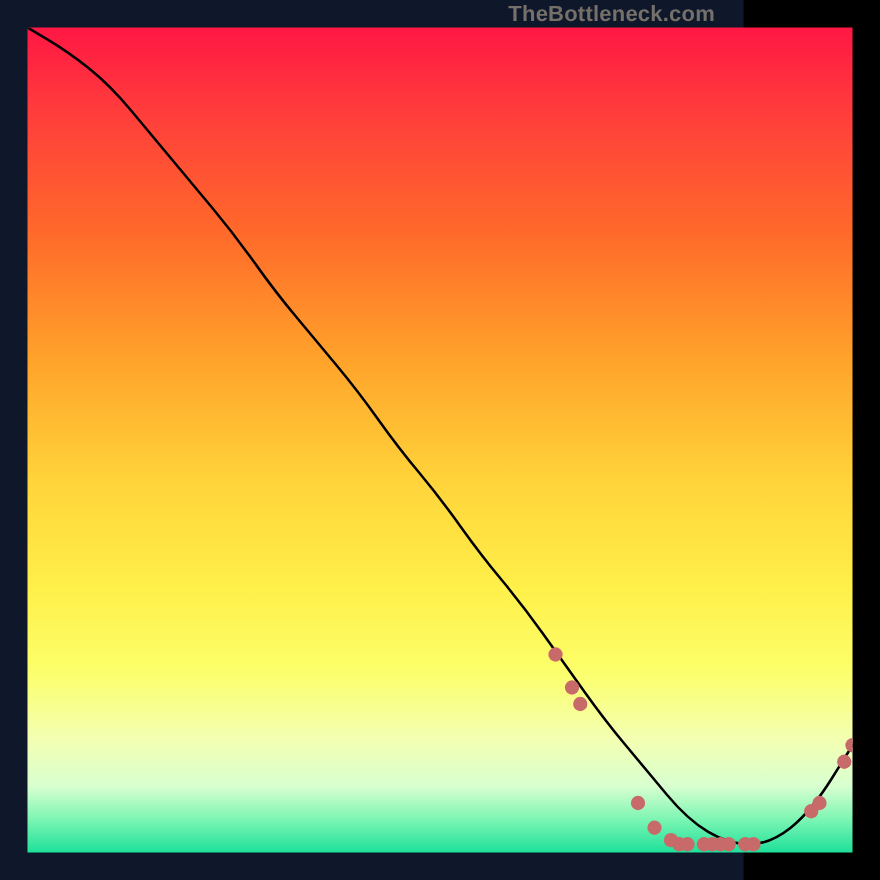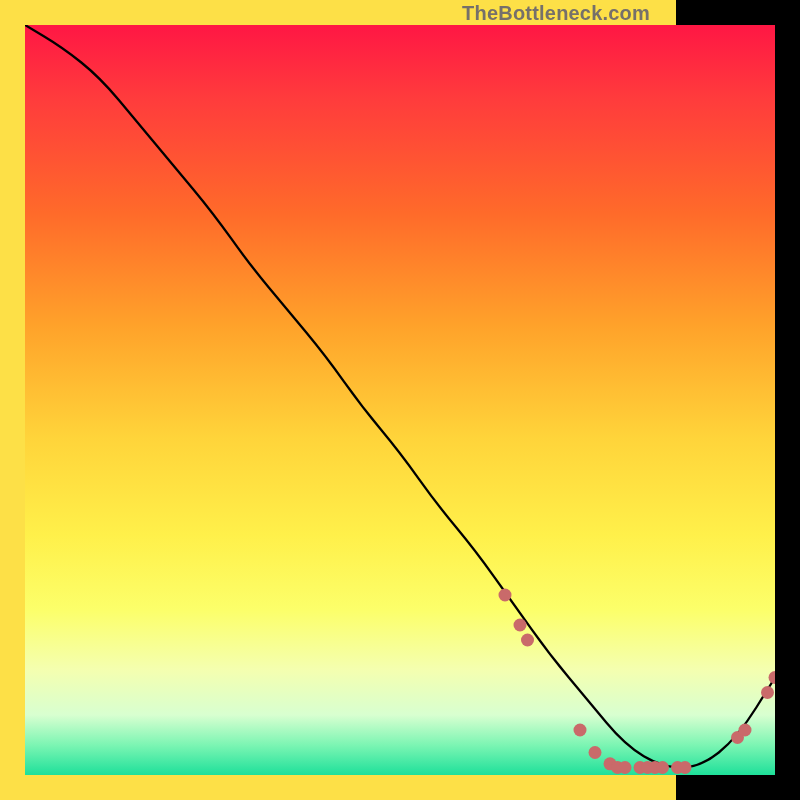--- a/index.html
+++ b/index.html
@@ -7,21 +7,21 @@
     padding: 0;
     width: 800px;
     height: 800px;
     background: #000;
     overflow: hidden;
   }
   .frame {
     position: relative;
     width: 676px;
     height: 800px;
-    background: #fde047;
+    background: #0f172a;
     text-decoration: underline;
   }
   .plot-area {
     position: absolute;
     left: 25px;
     top: 25px;
     width: 750px;
     height: 750px;
     background: linear-gradient(
       to bottom,

